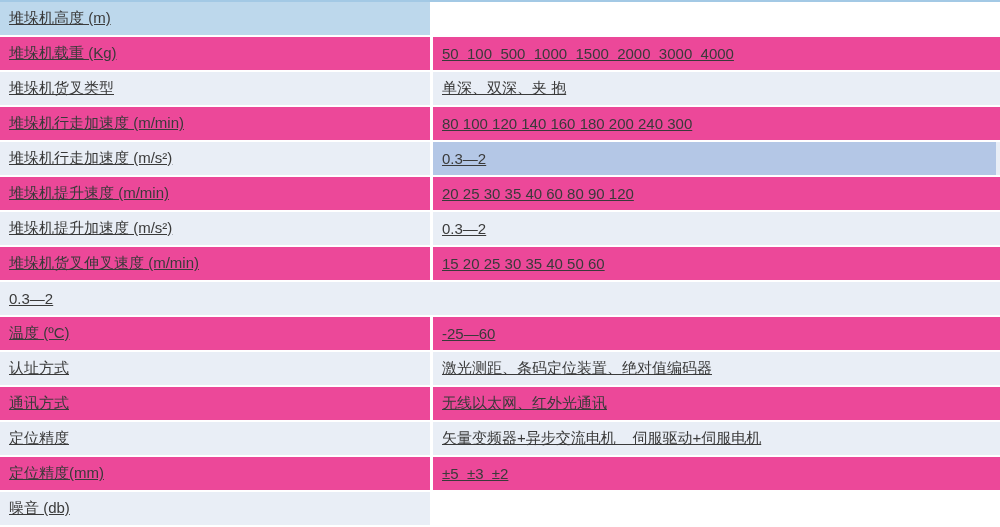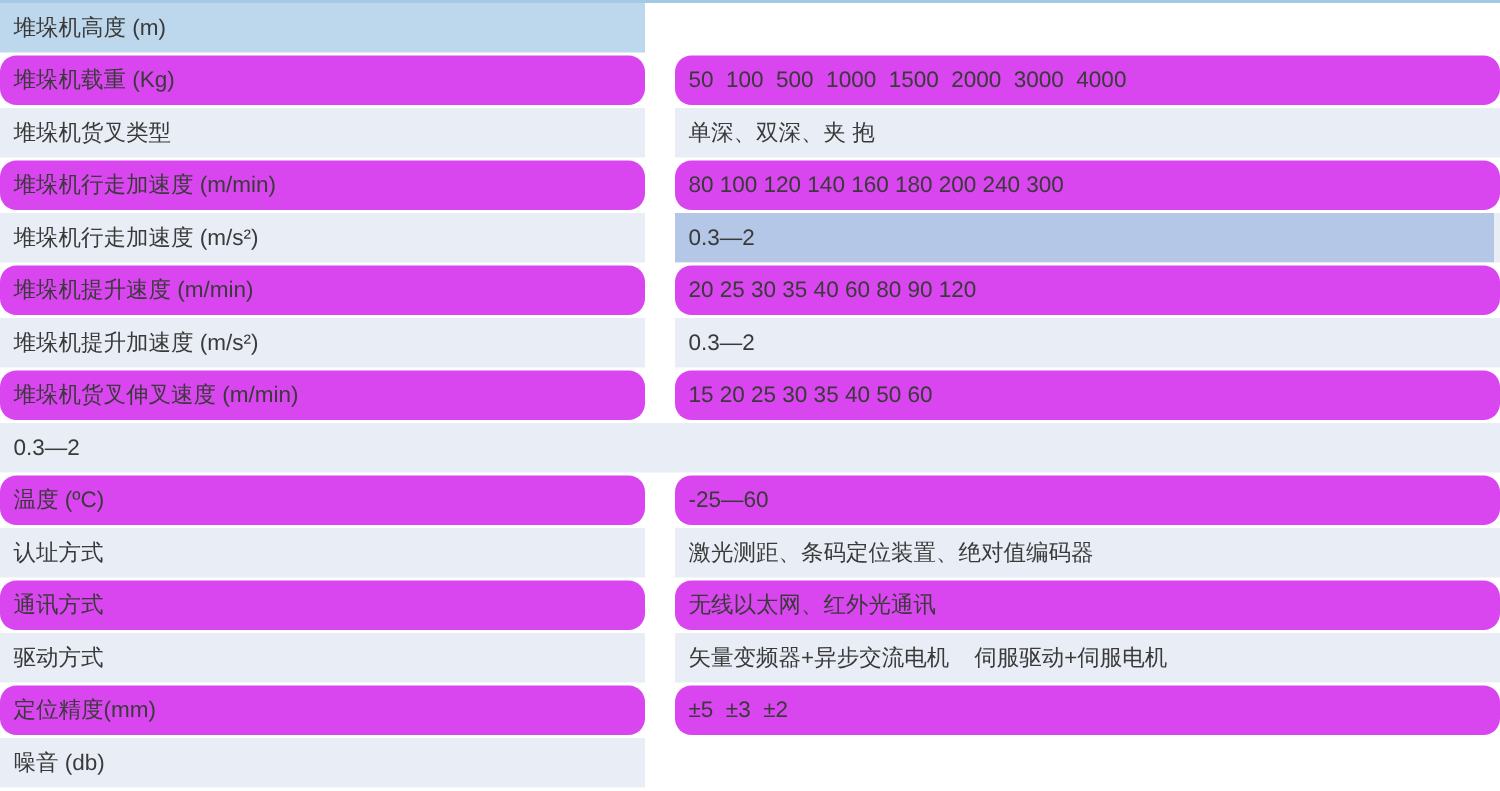--- a/index.html
+++ b/index.html
@@ -13,37 +13,38 @@
     box-sizing: border-box;
     border-top: 2px solid #a3c9e5;
     background: #ffffff;
     font-family: "Liberation Sans", "DejaVu Sans", sans-serif;
     font-size: 15px;
     color: #3a3a3a;
     overflow: hidden;
   }
   .row {
     display: flex;
-    column-gap: 20px;
+    column-gap: 3px;
     height: 33px;
     margin-bottom: 2px;
+    text-decoration: underline;
   }
   .cell {
     box-sizing: border-box;
     display: flex;
     align-items: center;
     padding-left: 9px;
     height: 100%;
     white-space: pre;
     overflow: hidden;
   }
   .label { width: 430px; flex: 0 0 430px; }
   .value { flex: 1 1 auto; }
   .header .cell { background: #bdd8ec; }
-  .even   .cell { background: #d946ef; border-radius: 11px; }
+  .even   .cell { background: #ec4899; }
   .odd    .cell { background: #e9eef6; }
   .value-hl-host { padding: 0; }
   .hl {
     box-sizing: border-box;
     display: flex;
     align-items: center;
     padding-left: 9px;
     height: 100%;
     width: calc(100% - 4px);
     background: #b4c7e6;
@@ -109,21 +110,21 @@
     <div class="cell label">认址方式</div>
     <div class="cell value">激光测距、条码定位装置、绝对值编码器</div>
   </div>
 
   <div class="row even">
     <div class="cell label">通讯方式</div>
     <div class="cell value">无线以太网、红外光通讯</div>
   </div>
 
   <div class="row odd">
-    <div class="cell label">驱动方式</div>
+    <div class="cell label">定位精度</div>
     <div class="cell value">矢量变频器+异步交流电机    伺服驱动+伺服电机</div>
   </div>
 
   <div class="row even">
     <div class="cell label">定位精度(mm)</div>
     <div class="cell value">±5  ±3  ±2</div>
   </div>
 
   <div class="row odd">
     <div class="cell label">噪音 (db)</div>

